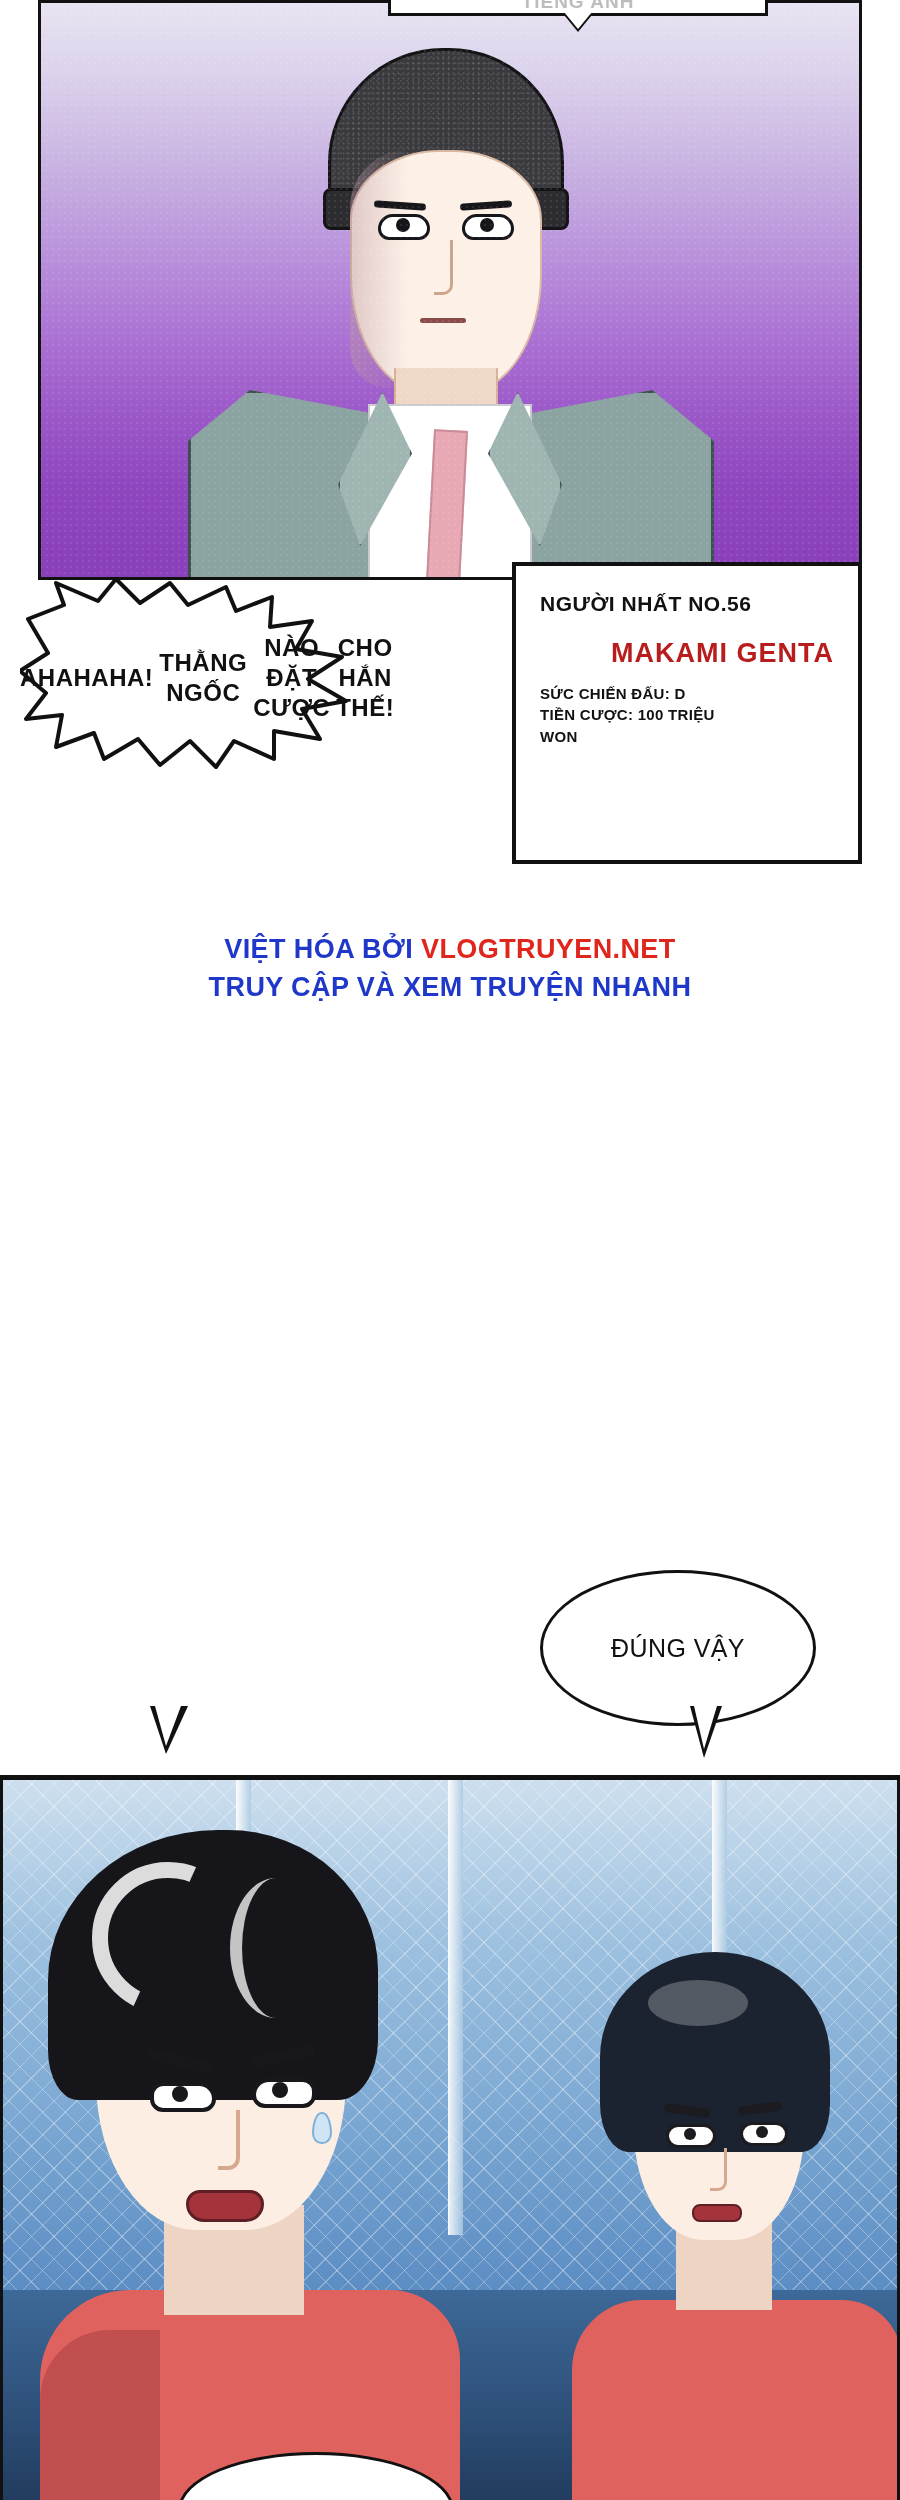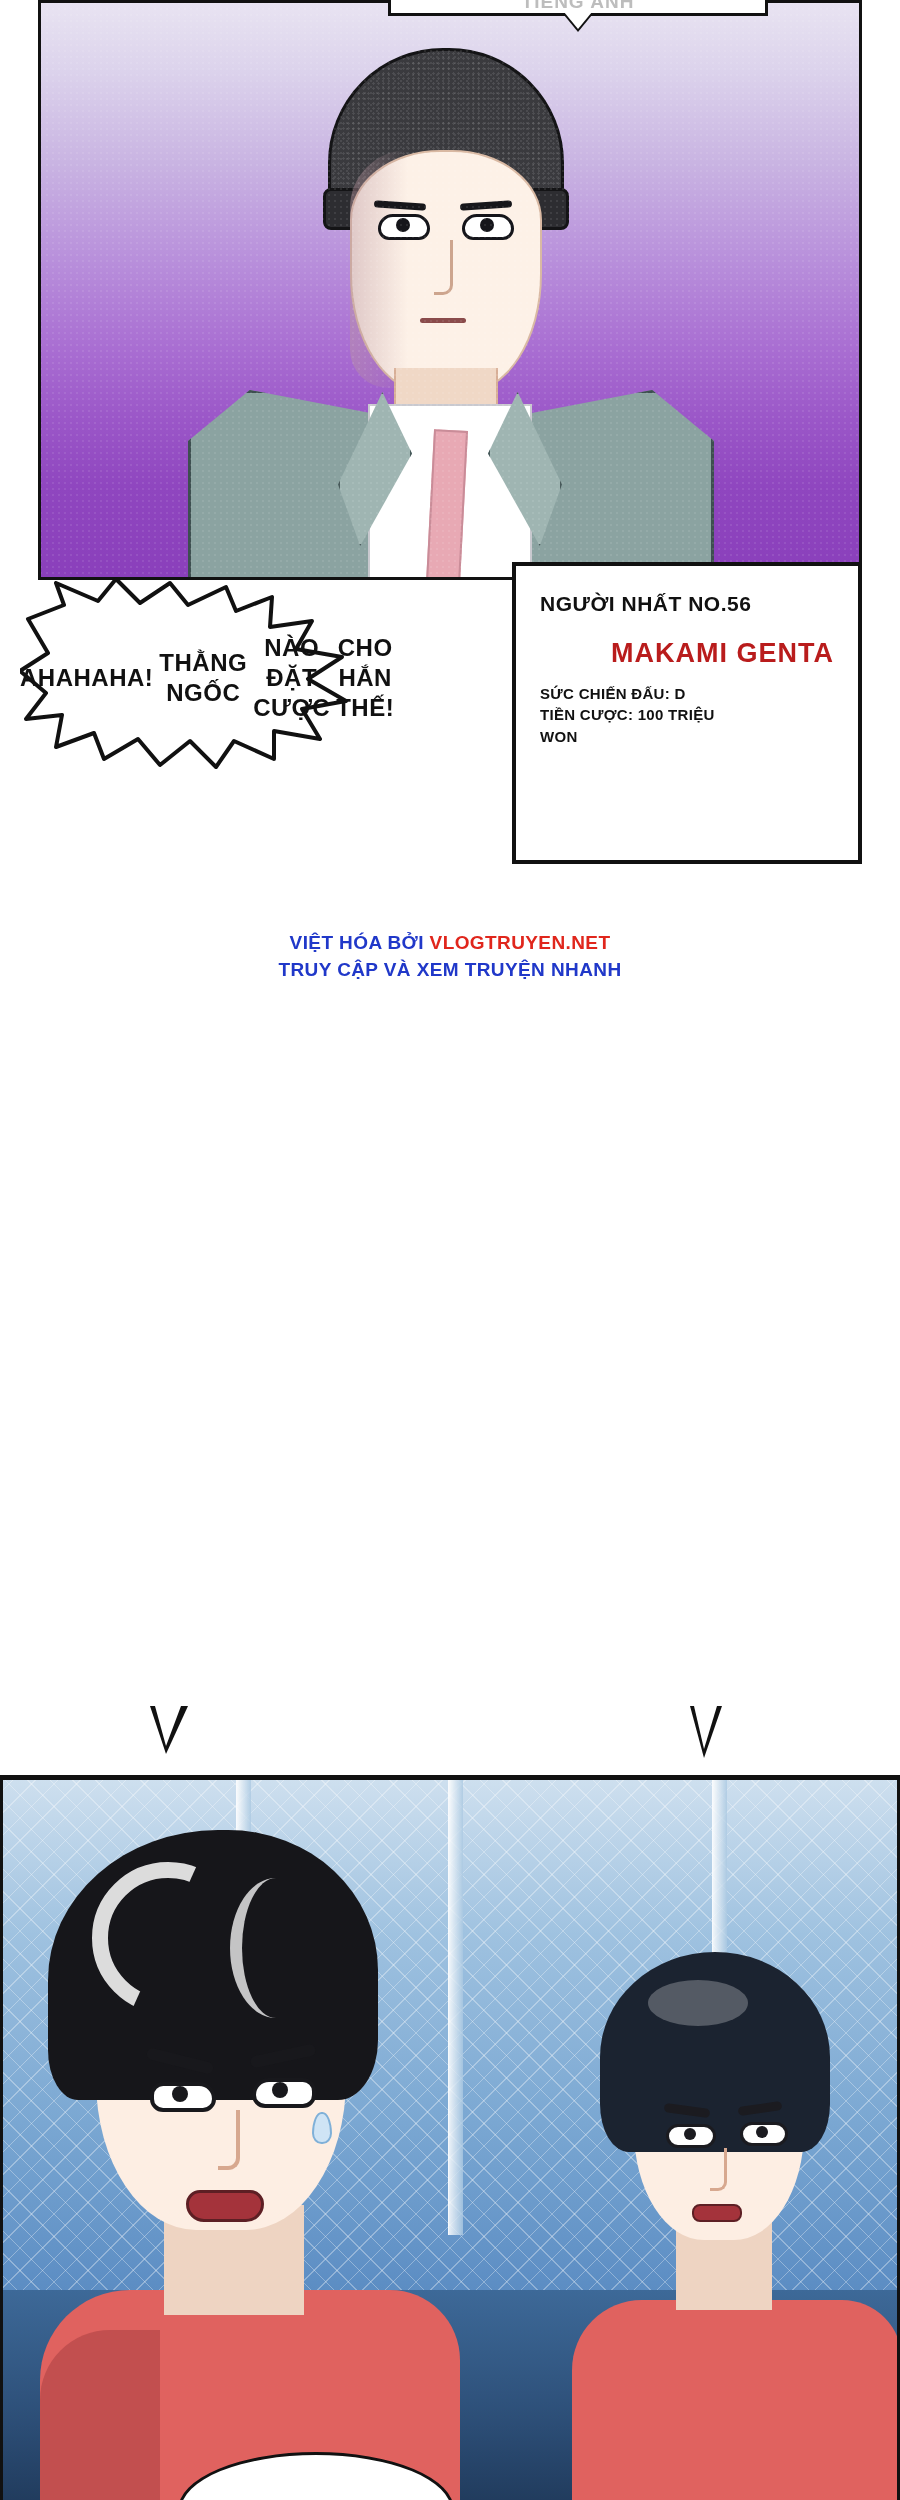--- a/index.html
+++ b/index.html
@@ -274,21 +274,21 @@
   }
 
   
   .credits {
     position: absolute;
     left: 0;
     top: 930px;
     width: 900px;
     text-align: center;
     font-weight: bold;
-    font-size: 19px;
+    font-size: 27px;
     line-height: 1.42;
     letter-spacing: .4px;
     z-index: 5;
   }
   .credits .blue { color: #2038c9; }
   .credits .red { color: #e0261c; }
 
   
   .oval {
     position: absolute;
@@ -643,20 +643,23 @@
 
   <div class="credits">
     <div>
       <span class="blue">VIỆT HÓA BỞI </span><span class="red">VLOGTRUYEN.NET</span>
     </div>
     <div class="blue">TRUY CẬP VÀ XEM TRUYỆN NHANH</div>
   </div>
 
   <div class="oval-tail tail-left"></div>
 
+  <div class="oval oval-right">
+    <div>ĐÚNG VẬY</div>
+  </div>
   <div class="oval-tail tail-right"></div>
 
   <div class="panel-bottom">
     <div class="cage"></div>
     <div class="cage-post" style="left:236px"></div>
     <div class="cage-post" style="left:448px"></div>
     <div class="cage-post" style="left:712px"></div>
     <div class="floor"></div>
   </div>
   <div class="panel-bottom-top-edge"></div>

